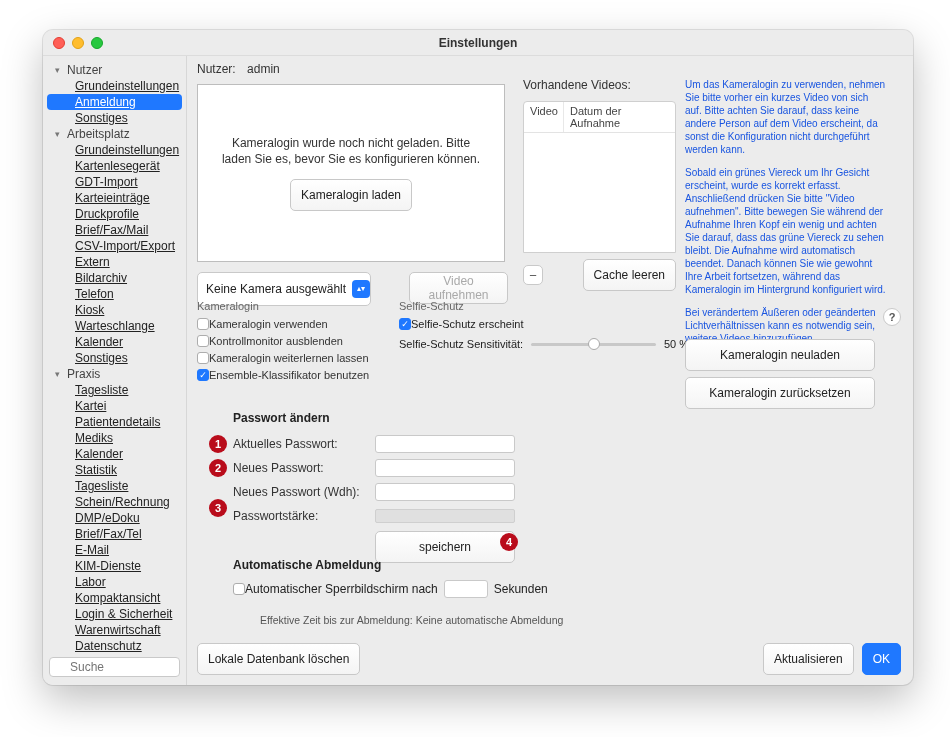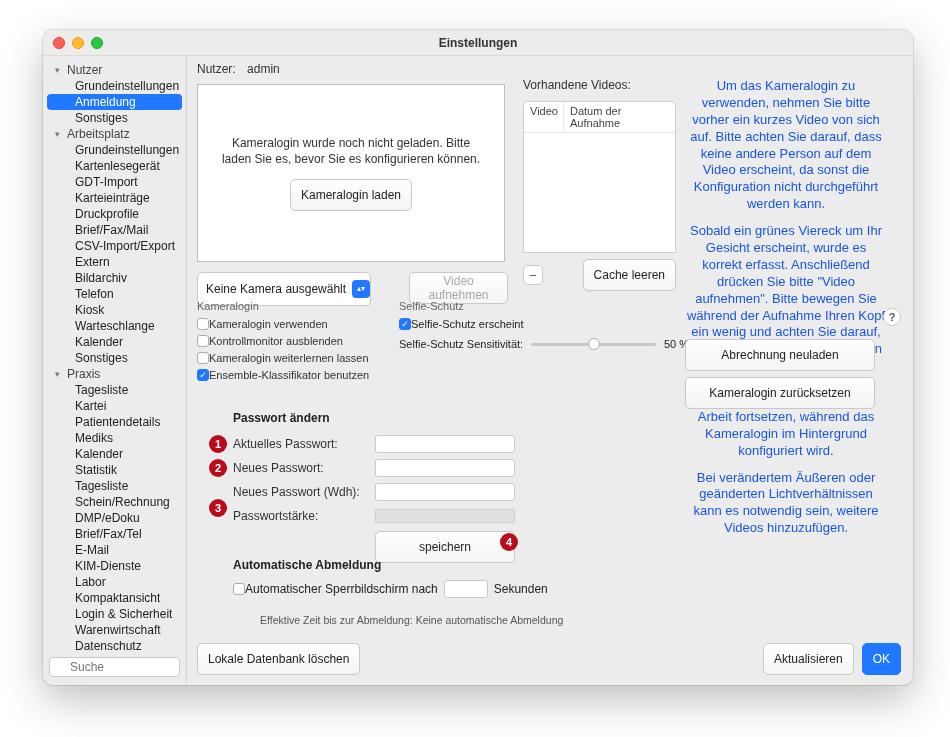--- a/index.html
+++ b/index.html
@@ -73,20 +73,21 @@
   .tree-group .chev {
     font-size: 9px; color:#777;
     width:8px; display:inline-block;
   }
   .tree-item {
     padding: 1px 4px 1px 28px;
     cursor: default;
     white-space: nowrap;
     border-radius: 4px;
     margin: 0 4px;
+    text-decoration: underline;
   }
   .tree-item.selected {
     background: #1f78ff;
     color: #fff;
   }
   .search-wrap {
     padding: 4px 6px;
   }
   .search {
     width: 100%;
@@ -220,21 +221,21 @@
   .videos-head { display:flex; border-bottom:1px solid #e3e3e3; font-size:11px; color:#444;}
   .videos-head div { padding:3px 6px; border-right:1px solid #e8e8e8;}
   .videos-foot { display:flex; align-items:center; justify-content:space-between; margin-top:6px;}
   .sq-btn {
     width:20px; height:20px; background:#fff; border:1px solid #c9c9c9; border-radius:5px;
     display:flex; align-items:center; justify-content:center; font-size:13px; color:#555;
   }
 
   .blue-help {
     position:absolute; left:498px; top:22px; width:202px;
-    font-size:13px; color:#1955e0; line-height:1.3;text-align:center;
+    font-size:10px; color:#1955e0; line-height:1.3;
   }
   .blue-help p { margin:0 0 10px 0; }
 
   .help-circle {
     position:absolute; right:12px; top:252px;
     width:18px; height:18px; border-radius:50%;
     background:#fff; border:1px solid #c9c9c9;
     display:flex; align-items:center; justify-content:center;
     font-size:11px; font-weight:600; color:#555;
   }
@@ -433,21 +434,21 @@
         <p>Um das Kameralogin zu verwenden, nehmen Sie bitte vorher ein kurzes Video von sich auf. Bitte achten Sie darauf, dass keine andere Person auf dem Video erscheint, da sonst die Konfiguration nicht durchgeführt werden kann.</p>
         <p>Sobald ein grünes Viereck um Ihr Gesicht erscheint, wurde es korrekt erfasst. Anschließend drücken Sie bitte "Video aufnehmen". Bitte bewegen Sie während der Aufnahme Ihren Kopf ein wenig und achten Sie darauf, dass das grüne Viereck zu sehen bleibt. Die Aufnahme wird automatisch beendet. Danach können Sie wie gewohnt Ihre Arbeit fortsetzen, während das Kameralogin im Hintergrund konfiguriert wird.</p>
         <p>Bei verändertem Äußeren oder geänderten Lichtverhältnissen kann es notwendig sein, weitere Videos hinzuzufügen.</p>
       </div>
 
       <div class="help-circle">
           <span>?</span>
         </div>
 
       <div class="side-buttons">
-        <button class="mac-btn">Abrechnung neuladen</button>
+        <button class="mac-btn">Kameralogin neuladen</button>
         <button class="mac-btn">Kameralogin zurücksetzen</button>
       </div>
 
       <div class="pw-section">
         <div class="sec-title">Passwort ändern</div>
         <div class="pw-row">
           <span class="lbl">Aktuelles Passwort:</span>
           <input type="password" class="pw" style="">
         </div>
         <div class="pw-row">

